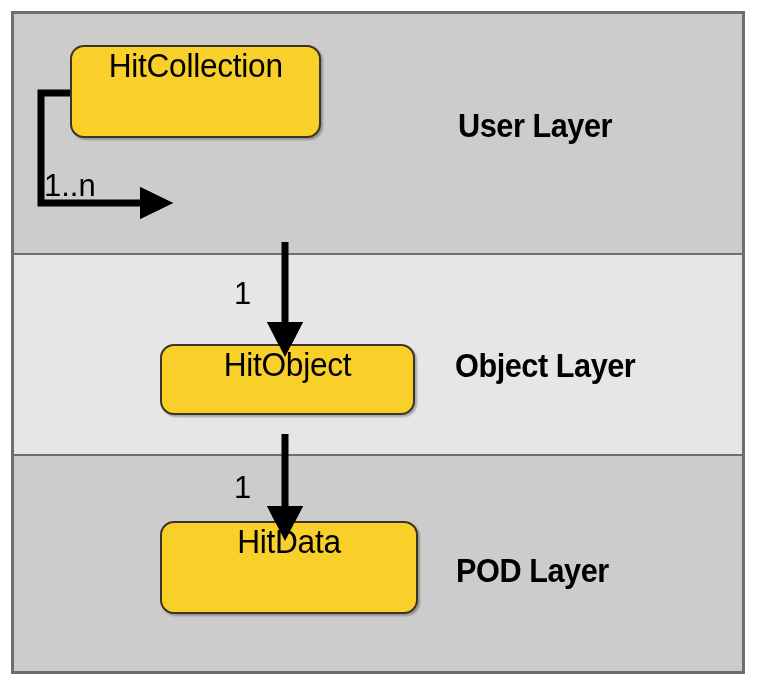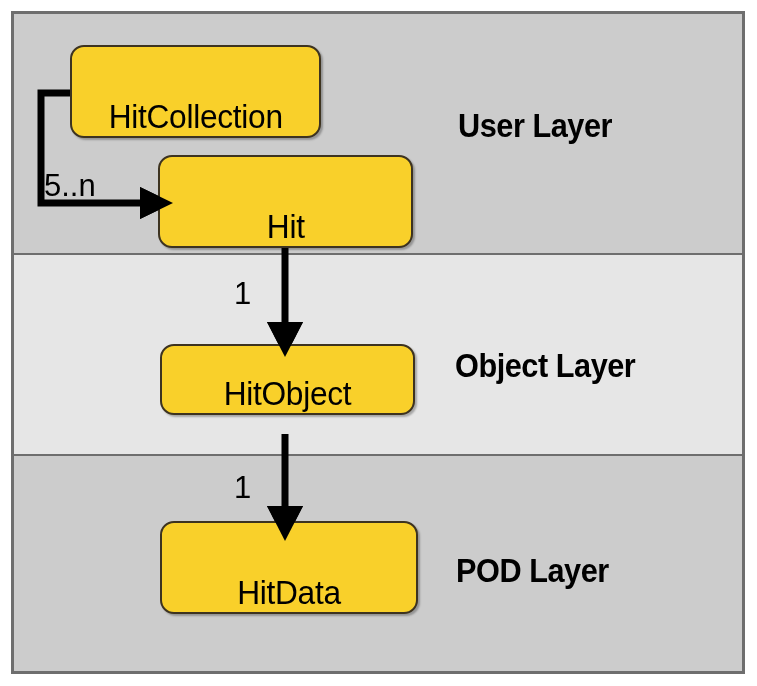--- a/index.html
+++ b/index.html
@@ -53,21 +53,21 @@
 
   
   .node {
     position: absolute;
     box-sizing: border-box;
     background: #f9d02a;
     border: 2px solid #3d3320;
     border-radius: 14px;
     box-shadow: 2px 2px 2px rgba(0,0,0,0.28);
     display: flex;
-    align-items: flex-end;
+    align-items: flex-start;
     justify-content: center;
     z-index: 5;
   }
   .node-label {
     font-size: 33px;
     color: #000000;
     white-space: nowrap;
     letter-spacing: -0.3px;
     transform: scaleX(0.96);
   }
@@ -123,39 +123,36 @@
       <g>
         <path d="M 271 420 L 271 500" fill="none" stroke="#000000" stroke-width="7" stroke-linecap="butt"></path>
         <polygon points="253,492 289,492 271,527" fill="#000000" stroke="none"></polygon>
       </g>
     </svg>
 
     <div class="node" style="left:56px; top:31px; width:251px; height:93px;">
       <span class="node-label">HitCollection</span>
     </div>
 
-    <div class="node" style="left:144px; top:141px; width:255px; height:93px;">
-      <span class="node-label">Hit</span>
-    </div>
 
     <div class="node" style="left:146px; top:330px; width:255px; height:71px;">
       <span class="node-label">HitObject</span>
     </div>
 
     <div class="node" style="left:146px; top:507px; width:258px; height:93px;">
       <span class="node-label">HitData</span>
     </div>
 
     <svg id="wires-top" viewBox="0 0 734 663" width="734" height="663">
       <polygon points="126,173 159,189 126,205" fill="#000000"></polygon>
       <polygon points="253,308 289,308 271,343" fill="#000000"></polygon>
       <polygon points="253,492 289,492 271,527" fill="#000000"></polygon>
     </svg>
 
-    <span class="mult" style="left:30px; top:154px;">5..n</span>
+    <span class="mult" style="left:30px; top:154px;">1..n</span>
 
     <span class="mult" style="left:220px; top:262px;">1</span>
 
     <span class="mult" style="left:220px; top:456px;">1</span>
 
     <span class="layer-caption" style="left:444px; top:93px;">User Layer</span>
 
     <span class="layer-caption" style="left:441px; top:333px;">Object Layer</span>
 
     <span class="layer-caption" style="left:442px; top:538px;">POD Layer</span>

